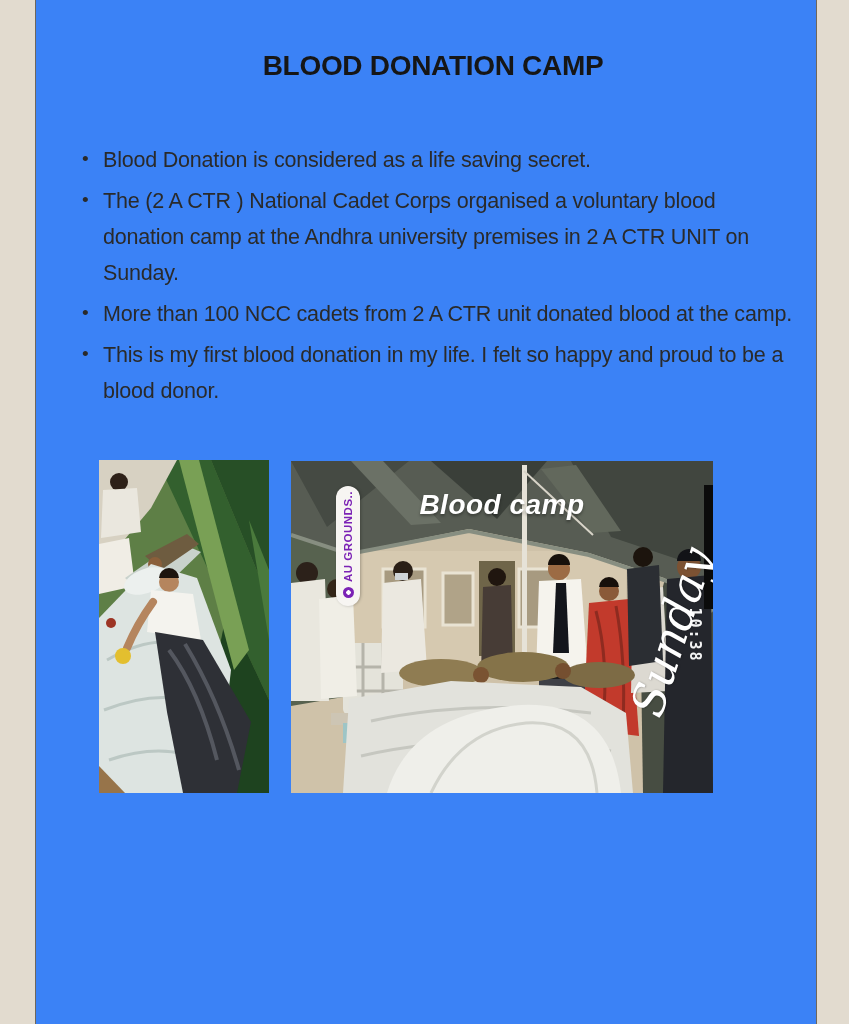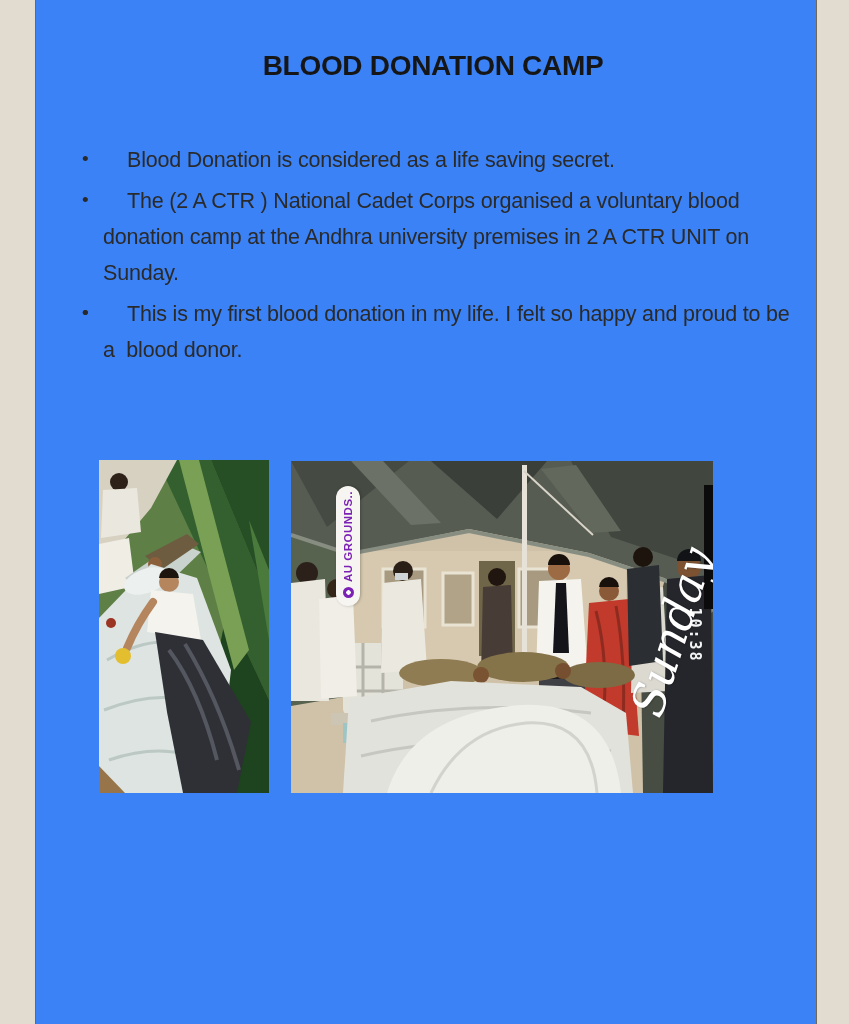--- a/index.html
+++ b/index.html
@@ -23,21 +23,21 @@
   .bullets {
     position:absolute; top:142px; left:46px; width:716px;
     margin:0; padding:0; list-style:none;
   }
   .bullets li {
     position:relative; padding-left:21px; margin-bottom:5px;
     font-size:21.5px; line-height:36px; letter-spacing:-0.2px;
     color:#2a2a2a;
   }
   .dot { position:absolute; left:0; top:-1px; font-size:19px; color:#2a2a2a; }
-  .btxt { white-space:pre-wrap;margin-left:24px; }
+  .btxt { white-space:pre-wrap; }
 
   .photo { position:absolute; overflow:hidden; }
   .photo svg { display:block; }
   .left-photo  { left:63px;  top:460px; width:170px; height:333px; }
   .right-photo { left:255px; top:461px; width:422px; height:332px; }
 
   .caption {
     position:absolute; top:28px; left:0; right:0; text-align:center;
     font-style:italic; font-weight:bold; font-size:28px; letter-spacing:0.5px;
     color:#ffffff; text-shadow:0 2px 3px rgba(0,0,0,0.35);
@@ -84,20 +84,21 @@
       <li>
         <span class="dot">•</span>
         <span class="btxt">Blood Donation is considered as a life saving secret.</span>
       </li>
       <li>
         <span class="dot">•</span>
         <span class="btxt">The (2 A CTR ) National Cadet Corps organised a voluntary blood donation camp at the Andhra university premises in 2 A CTR UNIT on Sunday.</span>
       </li>
       <li>
         <span class="dot">•</span>
+        <span class="btxt">More than 100 NCC cadets from 2 A CTR unit donated blood at the camp.</span>
       </li>
       <li>
         <span class="dot">•</span>
         <span class="btxt">This is my first blood donation in my life. I felt so happy and proud to be a  blood donor.</span>
       </li>
     </ul>
 
     <div class="photo left-photo">
       <svg viewBox="0 0 170 333" width="170" height="333" preserveAspectRatio="none">
         <rect width="170" height="333" fill="#5e7f46"></rect>
@@ -182,20 +183,21 @@
         <ellipse cx="308" cy="214" rx="36" ry="13" fill="#7d6b45"></ellipse>
         <circle cx="190" cy="214" r="8" fill="#7a5332"></circle>
         <circle cx="272" cy="210" r="8" fill="#754f30"></circle>
         <polygon points="58,238 160,220 290,226 335,252 342,332 52,332" fill="#e2e2dc"></polygon>
         <path d="M80,260 Q180,238 300,252 M70,295 Q190,268 320,290" stroke="#c6c7c0" stroke-width="3" fill="none"></path>
         <path d="M96,332 Q120,252 230,244 Q320,240 330,332 Z" fill="#efefea"></path>
         <path d="M140,332 Q170,268 235,262 Q300,258 306,332" stroke="#d2d3cc" stroke-width="3" fill="none"></path>
         <rect x="413" y="24" width="9" height="124" fill="#0b0b0b"></rect>
       </svg>
 
+      <div class="caption">Blood camp</div>
 
       <div class="sticker">
         <span class="pin"></span>
         <span class="sticker-label">AU GROUNDS..</span>
       </div>
 
       <div class="sunday">Sunday</div>
 
       <div class="clock">10:38</div>
     </div>

